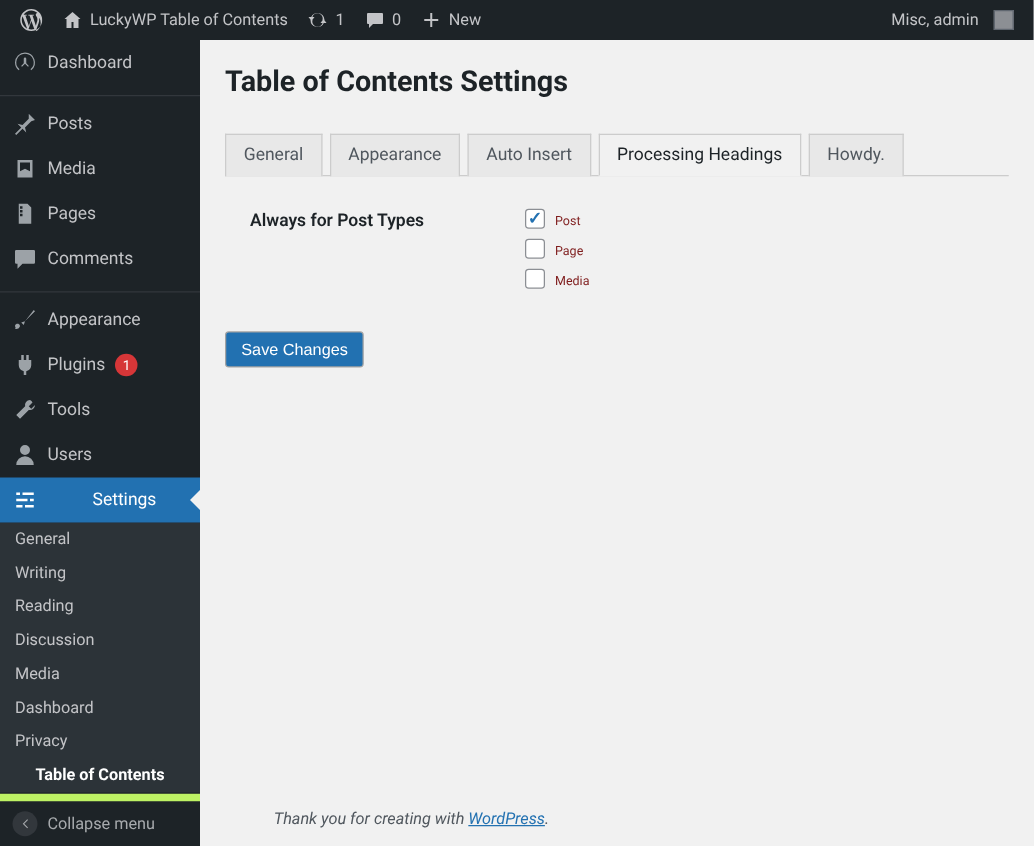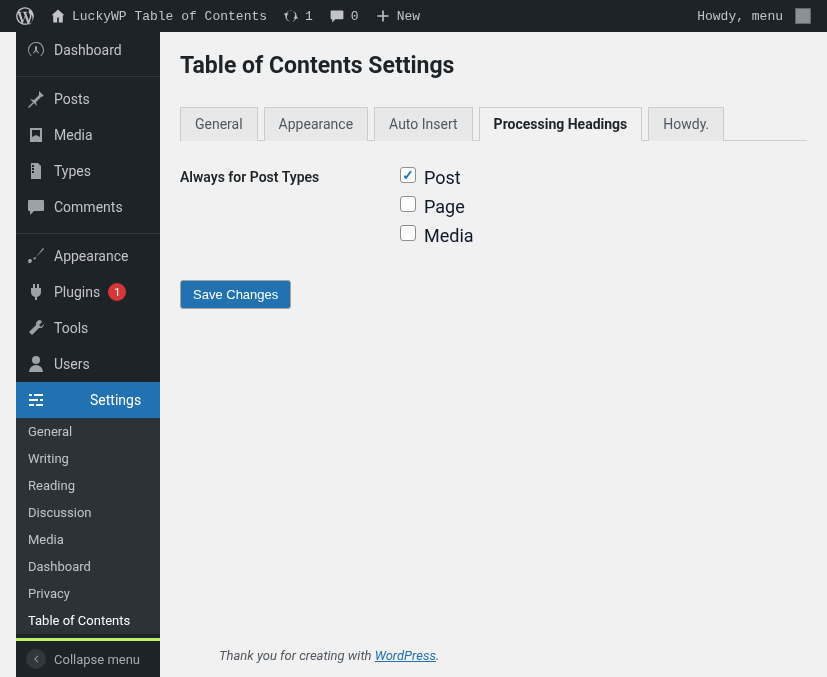--- a/index.html
+++ b/index.html
@@ -9,57 +9,56 @@
     font-size: 13px; color: #444;
     background: #f1f1f1;
     overflow: hidden;
     position: relative;
   }
   
   .admin-bar {
     height: 32px; background: #1d2327; color: #c3c4c7;
     display: flex; align-items: flex-start; padding: 0 8px;
     font-size: 13px;
-    font-family: Liberation Mono, monospace;
   }
   .admin-bar .left { display:flex; align-items:center; gap:0; flex:1;}
   .admin-bar .item { display:flex; align-items:center; gap:6px; padding:0 8px; height:32px; cursor:pointer;}
   .admin-bar .icon { display:inline-flex; align-items:center; justify-content:center; }
   .admin-bar .right { display:flex; align-items:center; }
   .avatar { width:16px; height:16px; background:#8c8f94; margin-left:6px; border:1px solid #606770;}
   
   .sidebar {
-    position:absolute; top:32px; left:16px; bottom:0; width:160px;
+    position:absolute; top:32px; left:0; bottom:0; width:160px;
     background:#1d2327; color:#c3c4c7;
   }
   .menu-item { display:flex; align-items:center; gap:8px; padding:8px 10px; cursor:pointer; font-size:14px;}
   .menu-item .mi-icon { width:20px; height:20px; display:inline-flex; align-items:center; justify-content:center; color:#9ca2a7;}
   .menu-item.current { background:#2271b1; color:#fff; position:relative;gap:44px;}
   .menu-item.current .mi-icon { color:#fff; }
   .menu-item.current::after{
     content:""; position:absolute; right:-0px; top:50%; transform:translateY(-50%);
     border:8px solid transparent; border-right-color:#f1f1f1;
   }
   .menu-sep { height:5px; border-bottom:1px solid #32373c; margin:4px 0;}
   .submenu { background:#2c3338; }
   .submenu .sub-item { padding:6px 12px; font-size:13px; cursor:pointer; color:#c3c4c7;}
-  .submenu .sub-item.current { color:#fff; font-weight:400; }
+  .submenu .sub-item.current { color:#fff; font-weight:700;text-align:center; }
   .badge { background:#d63638; color:#fff; border-radius:10px; min-width:18px; height:18px; font-size:11px; display:inline-flex; align-items:center; justify-content:center; padding:0 6px;}
-  .collapse { position:absolute; bottom:0; left:0; right:0; background:#1d2327; border-top:3px solid #bef264; display:flex; align-items:center; padding:8px 10px; cursor:pointer; color:#a7aaad; font-size:13px;}
+  .collapse { position:absolute; bottom:0; left:0; right:0; background:#1d2327; border-top:6px solid #bef264; display:flex; align-items:center; padding:8px 10px; cursor:pointer; color:#a7aaad; font-size:13px;}
   .collapse .c-icon { width:20px; height:20px; border-radius:50%; background:#32373c; color:#a7aaad; display:inline-flex; align-items:center; justify-content:center; margin-right:8px; font-size:14px;}
   
   .main { position:absolute; top:32px; left:160px; right:0; bottom:0; padding:10px 20px 0 20px; background:#f1f1f1; display:flex; flex-direction:column;}
   h1.page-title { font-size:23px; font-weight:700; color:#1d2327; margin:10px 0 28px 0;}
   .tabs { border-bottom:1px solid #ccc; display:flex; gap:6px;}
   .tab { background:#e8e8e8; border:1px solid #ccc; border-bottom:none; padding:8px 14px; color:#50575e; cursor:pointer; font-size:14px; margin-bottom:-1px;}
-  .tab.active { background:#f1f1f1; border-bottom:1px solid #f1f1f1; color:#1d2327; font-weight:700;}
-  .form-row { display:flex; margin-top:26px;}
+  .tab.active { background:#f1f1f1; border-bottom:1px solid #f1f1f1; color:#1d2327; font-weight:400;}
+  .form-row { display:flex; margin-top:26px;margin-left:20px;}
   .form-label { width:220px; font-weight:600; font-size:14px; color:#1d2327; padding-top:2px;}
   .checkbox-list { display:flex; flex-direction:column; gap:8px;}
-  .cb { display:flex; align-items:flex-start; gap:8px; font-size:18px; color:#0f172a;}
+  .cb { display:flex; align-items:flex-end; gap:8px; font-size:10px; color:#7f1d1d;}
   .cb-box { width:16px; height:16px; border:1px solid #8c8f94; background:#fff; border-radius:3px; display:inline-flex; align-items:center; justify-content:center;}
   .cb-box.checked::before{ content:"✓"; color:#2271b1; font-size:14px; font-weight:bold; line-height:1;}
   .save-btn { background:#2271b1; border:1px solid #a3a3a3; color:#fff; padding:6px 12px; font-size:13px; border-radius:3px; cursor:pointer; margin-top:34px; display:inline-block;}
   .footer { margin-top:auto; padding:14px 0; color:#50575e; font-style:italic; font-size:13px;margin-left:39px;}
   .footer a { color:#2271b1; text-decoration:underline;}
   svg { display:block; }
 </style>
 </head>
 <body>
 
@@ -100,21 +99,21 @@
       <span class="icon">
         <svg width="16" height="16" viewBox="0 0 20 20" fill="currentColor">
             <path d="M9 3h2v6h6v2h-6v6H9v-6H3V9h6z"></path>
           </svg>
       </span>
       <span>New</span>
     </div>
   </div>
   <div class="right">
     <div class="item">
-      <span>Howdy, menu</span>
+      <span>Misc, admin</span>
       <span class="avatar"></span>
     </div>
   </div>
 </div>
 
 <div class="sidebar">
   <div class="menu-item">
     <span class="mi-icon">
         <svg width="20" height="20" viewBox="0 0 20 20" fill="currentColor">
           <path d="M10 2a8 8 0 00-8 8 8 8 0 003 6.2l.6-.8A7 7 0 0110 3a7 7 0 014.4 12.4l.6.8A8 8 0 0010 2zm0 4a1 1 0 00-1 1v3.6l-2.1 2.1.7.7L10 11l2.4 2.4.7-.7L11 10.6V7a1 1 0 00-1-1z"></path>
@@ -138,21 +137,21 @@
         </svg>
       </span>
     <span>Media</span>
   </div>
   <div class="menu-item">
     <span class="mi-icon">
         <svg width="20" height="20" viewBox="0 0 20 20" fill="currentColor">
           <path d="M5 2h7l3 3v13H5zM6 4v2h2V4zm0 3v2h2V7zm0 3v2h2v-2z"></path>
         </svg>
       </span>
-    <span>Types</span>
+    <span>Pages</span>
   </div>
   <div class="menu-item">
     <span class="mi-icon">
         <svg width="20" height="20" viewBox="0 0 20 20" fill="currentColor">
           <path d="M3 3h14a1 1 0 011 1v9a1 1 0 01-1 1H8l-4 4v-4H3a1 1 0 01-1-1V4a1 1 0 011-1z"></path>
         </svg>
       </span>
     <span>Comments</span>
   </div>
   <div class="menu-sep"></div>

